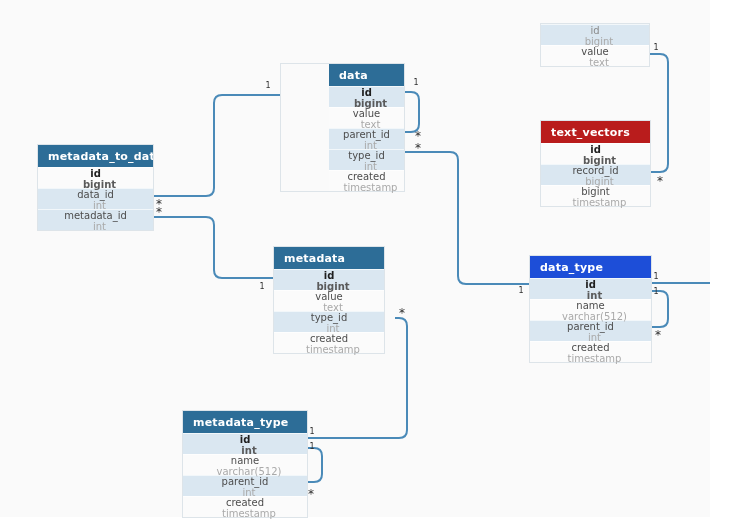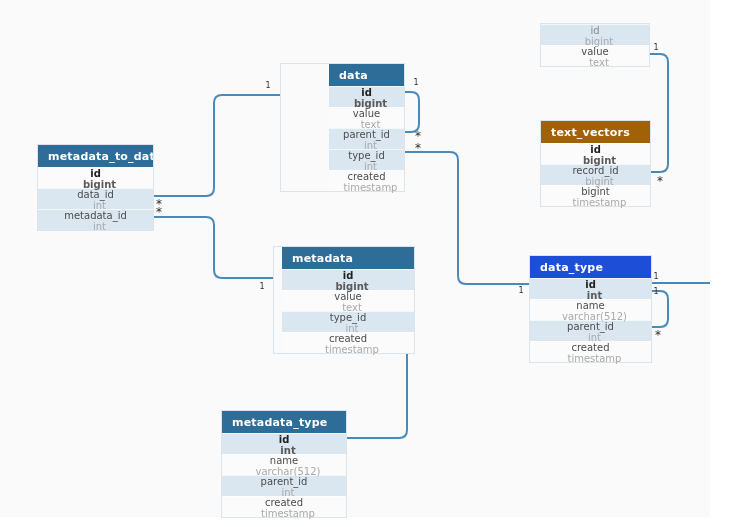--- a/index.html
+++ b/index.html
@@ -103,35 +103,35 @@
         <div class="tbl-row shaded muted">
           <span class="col-name">id</span>
           <span class="col-type">bigint</span>
         </div>
         <div class="tbl-row">
           <span class="col-name">value</span>
           <span class="col-type">text</span>
         </div>
       </div>
       <div class="table-card" style="left: 540px; top: 120px; width: 111px;">
-        <div class="tbl-header" style="background: #a16207;">text_vectors</div>
+        <div class="tbl-header" style="background: #b91c1c;">text_vectors</div>
         <div class="tbl-row pk">
           <span class="col-name">id</span>
           <span class="col-type">bigint</span>
         </div>
         <div class="tbl-row shaded">
           <span class="col-name">record_id</span>
           <span class="col-type">bigint</span>
         </div>
         <div class="tbl-row">
           <span class="col-name">bigint</span>
           <span class="col-type">timestamp</span>
         </div>
       </div>
-      <div class="table-card" style="left: 273px; top: 246px; width: 142px; padding-left: 8px;">
+      <div class="table-card" style="left: 273px; top: 246px; width: 112px;">
         <div class="tbl-header" style="background: rgb(45, 109, 151);">metadata</div>
         <div class="tbl-row shaded pk">
           <span class="col-name">id</span>
           <span class="col-type">bigint</span>
         </div>
         <div class="tbl-row">
           <span class="col-name">value</span>
           <span class="col-type">text</span>
         </div>
         <div class="tbl-row shaded">
@@ -155,21 +155,21 @@
         </div>
         <div class="tbl-row shaded">
           <span class="col-name">parent_id</span>
           <span class="col-type">int</span>
         </div>
         <div class="tbl-row">
           <span class="col-name">created</span>
           <span class="col-type">timestamp</span>
         </div>
       </div>
-      <div class="table-card" style="left: 182px; top: 410px; width: 126px; margin-left: 39px;">
+      <div class="table-card" style="left: 182px; top: 410px; width: 126px;">
         <div class="tbl-header" style="background: rgb(45, 109, 151);">metadata_type</div>
         <div class="tbl-row shaded pk">
           <span class="col-name">id</span>
           <span class="col-type">int</span>
         </div>
         <div class="tbl-row">
           <span class="col-name">name</span>
           <span class="col-type">varchar(512)</span>
         </div>
         <div class="tbl-row shaded">

